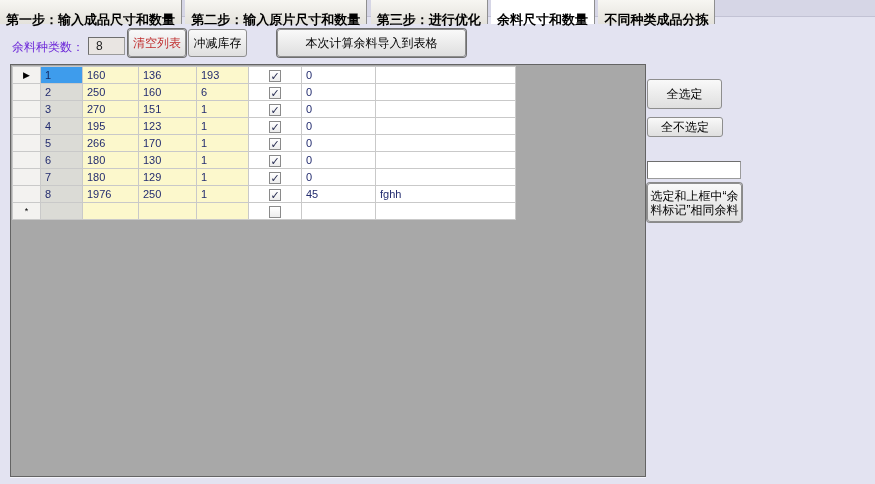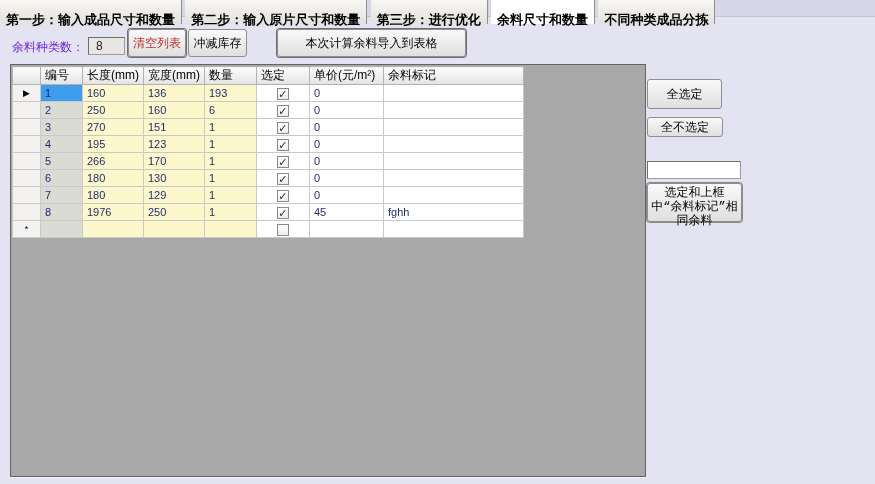--- a/index.html
+++ b/index.html
@@ -35,21 +35,21 @@
   .count-box {
     position:absolute; left:88px; top:37px; width:37px; height:18px;
     background:#e9e5e2; border:1px solid #9b9b9b;
     border-top-color:#6e6e6e; border-left-color:#6e6e6e;
     font-size:12px; line-height:16px; padding-left:7px; color:#222;
   }
   .btn {
     background:linear-gradient(#f9f9f9,#dfdfdf);
     border:1px solid #8e8e8e; border-radius:3px;
     font-size:12px; color:#000; text-align:center; cursor:default;
-    font-family:Liberation Mono, monospace;
+    font-family:Liberation Sans, sans-serif;
   }
   .btn-clear {
     position:absolute; left:128px; top:29px; width:58px; height:28px;
     color:#c03030; box-shadow:0 0 0 1px #6f6f6f;
   }
   .btn-deduct { position:absolute; left:188px; top:29px; width:59px; height:28px; }
   .btn-import {
     position:absolute; left:277px; top:29px; width:189px; height:28px;
     box-shadow:0 0 0 1px #6f6f6f;
   }
@@ -134,30 +134,20 @@
       <col class="col-selector">
         <col class="col-id">
         <col class="col-len">
         <col class="col-wid">
       <col class="col-qty">
         <col class="col-sel">
         <col class="col-price">
         <col class="col-mark">
     </colgroup>
     <tbody>
-        <tr>
-      <th></th>
-      <th>编号</th>
-      <th>长度(mm)</th>
-      <th>宽度(mm)</th>
-      <th>数量</th>
-      <th>选定</th>
-      <th>单价(元/m²)</th>
-      <th>余料标记</th>
-    </tr>
     <tr>
       <td class="selector">▶</td>
       <td class="idcell current">1</td>
       <td class="yellow">160</td>
       <td class="yellow">136</td>
       <td class="yellow">193</td>
       <td class="checkcell"><span class="cb">✓</span></td>
       <td>0</td>
       <td></td>
     </tr>

